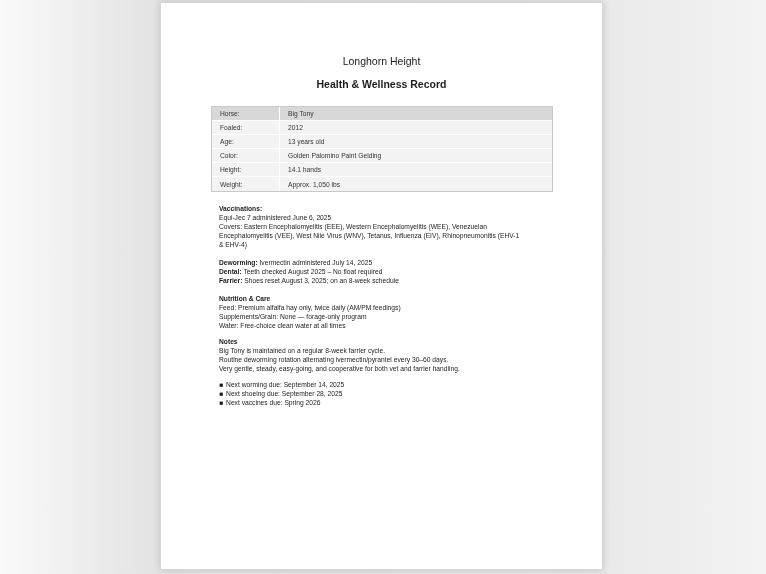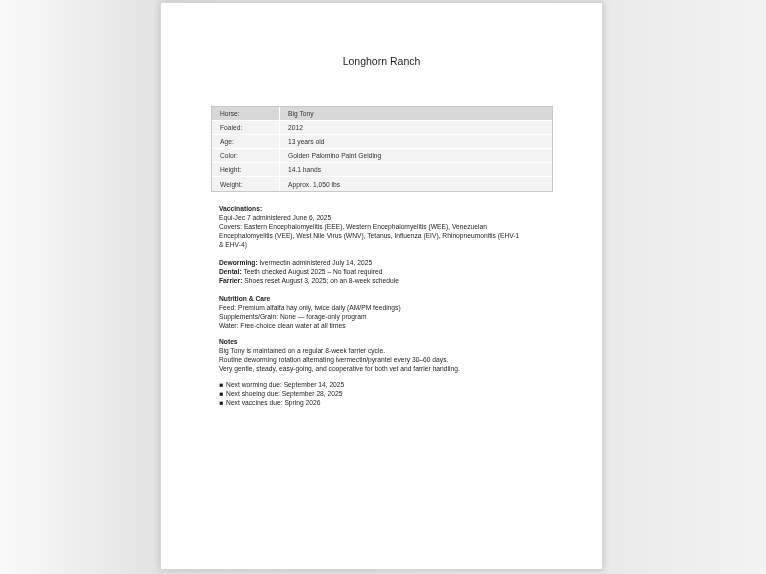--- a/index.html
+++ b/index.html
@@ -90,21 +90,22 @@
     line-height: 9px;
     margin-right: 3px;
   }
 </style>
 </head>
 <body>
 
 <div class="viewport">
   <div class="paper">
 
-    <div class="ranch-name">Longhorn Ranch</div>
+    <div class="ranch-name">Longhorn Height</div>
+    <div class="doc-title">Health &amp; Wellness Record</div>
 
     <table class="profile">
       <tbody>
         <tr>
           <td class="lbl">Horse:</td>
           <td class="val">Big Tony</td>
         </tr>
         <tr>
           <td class="lbl">Foaled:</td>
           <td class="val">2012</td>

